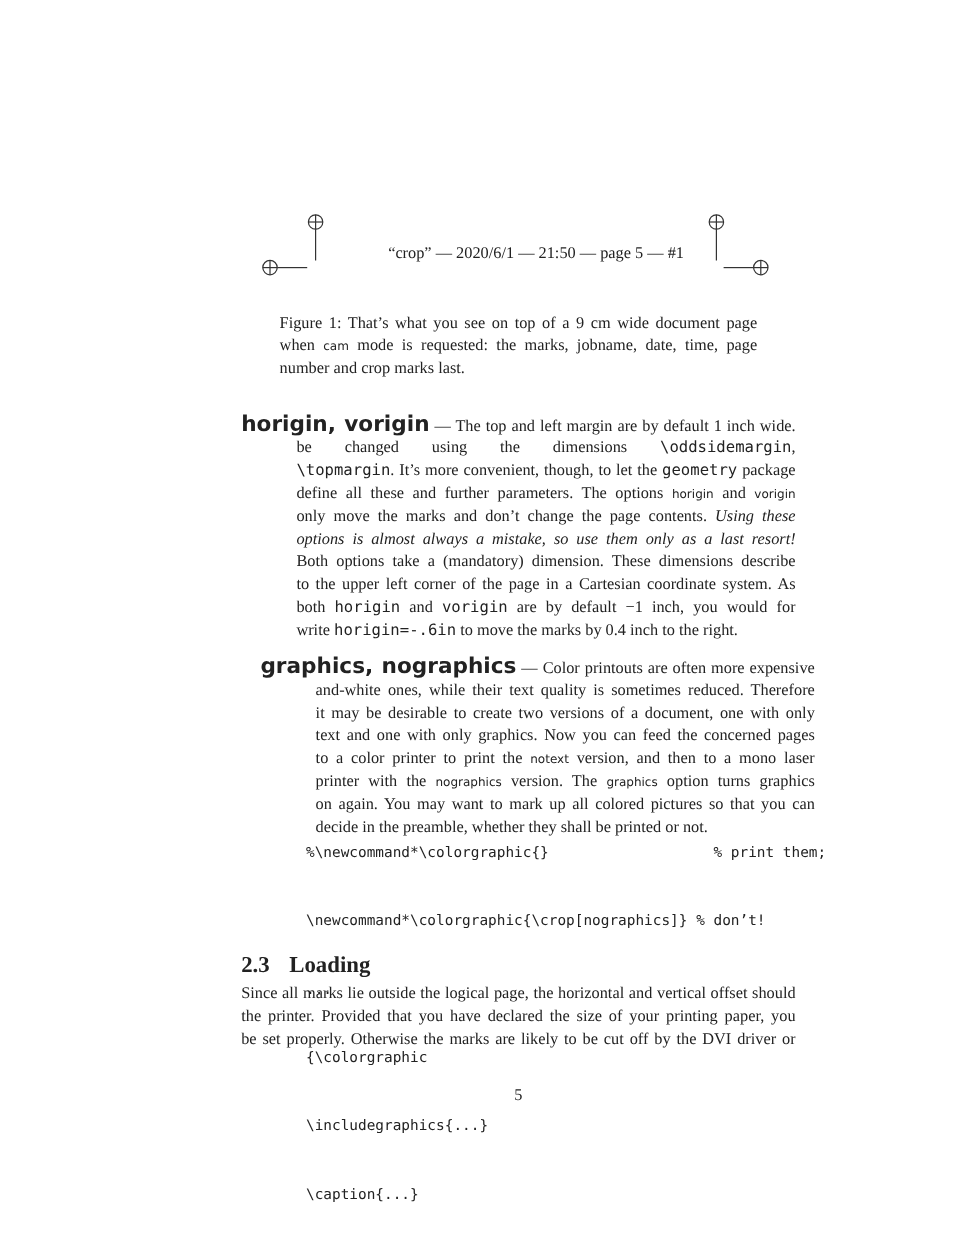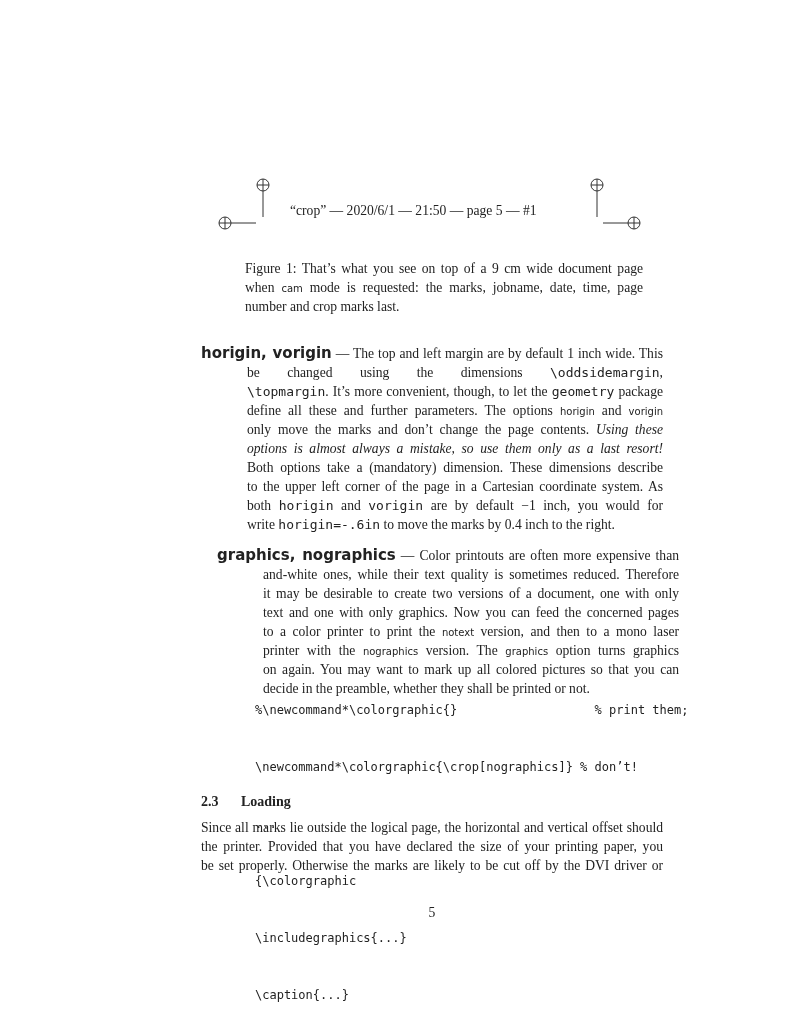--- a/index.html
+++ b/index.html
@@ -1,30 +1,30 @@
 <!DOCTYPE html>
 <html><head>
 <meta charset="utf-8">
 <style>
   html, body { margin: 0; padding: 0; background: #ffffff; }
   body { width: 800px; height: 1035px; position: relative; overflow: hidden;
          font-family: "Liberation Serif", "DejaVu Serif", serif; color: #222; }
   .abs { position: absolute; }
   .serif { font-family: "Liberation Serif", "DejaVu Serif", serif; font-size: 13.6px; line-height: 19px; }
   .sans { font-family: "DejaVu Sans", "Liberation Sans", sans-serif; font-size: 10px; }
-  .sansb { font-family: "DejaVu Sans", "Liberation Sans", sans-serif; font-weight: bold; font-size: 15px; }
+  .sansb { font-family: "DejaVu Sans", "Liberation Sans", sans-serif; font-weight: bold; font-size: 18px; }
   .mono { font-family: "DejaVu Sans Mono", "Liberation Mono", monospace; font-size: 13px; }
   .line { white-space: nowrap; height: 19px; }
   .just-line { display: block; text-align: justify; text-align-last: justify; white-space: normal; height: 19px; overflow: hidden; }
-  .crop-header { top: 203px; left: 290px; width: 280px; text-align: left; font-size: 13.6px; white-space: nowrap; }
-  .caption { left: 245px; width: 398px; top: 259px; }
+  .crop-header { top: 203px; left: 290px; width: 280px; text-align: right; font-size: 13.6px; white-space: nowrap; }
+  .caption { left: 233px; width: 398px; top: 259px; }
   .item { left: 201px; width: 462px; }
   .item .cont { margin-left: 46px; }
   .code { left: 255px; top: 663px; white-space: pre; line-height: 19px; font-size: 12px; }
-  .section { left: 201px; top: 794px; font-weight: bold; font-size: 14px; }
+  .section { left: 201px; top: 794px; font-weight: bold; font-size: 19px; }
   .section .num { display: inline-block; width: 40px; }
   .body { left: 201px; width: 462px; top: 818px; }
   .pagenum { left: 0; width: 864px; top: 905px; text-align: center; font-size: 13.6px; }
   svg.marks { position: absolute; left: 0; top: 0; }
 </style>
 </head>
 <body>
 
 <svg class="marks" width="800" height="1035">
   <g stroke="#333" stroke-width="1" fill="none">

